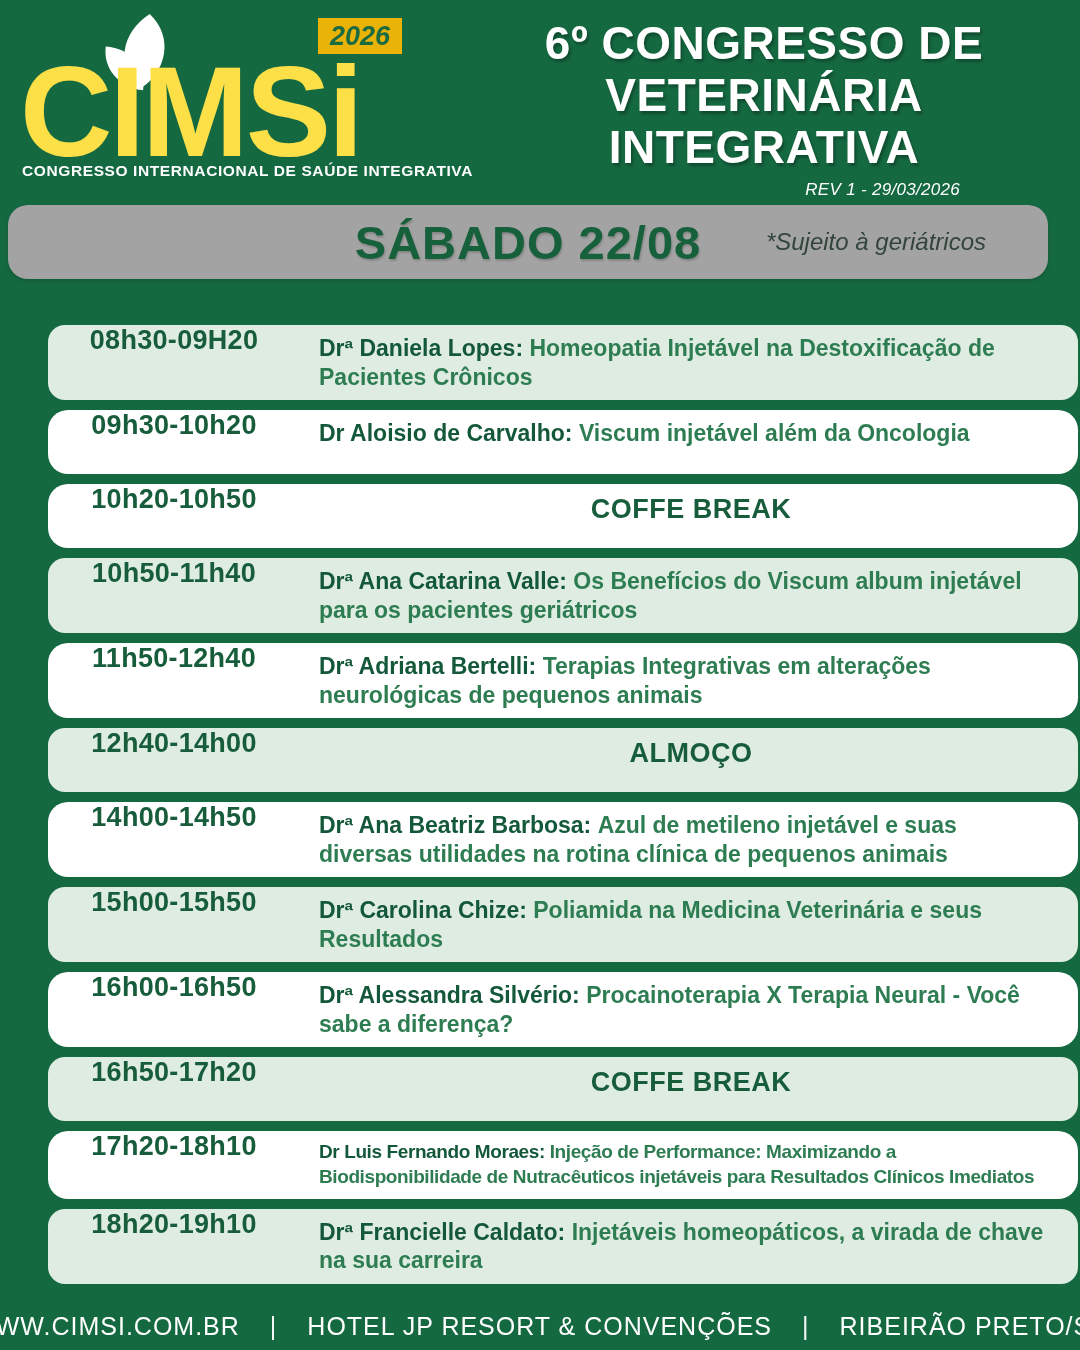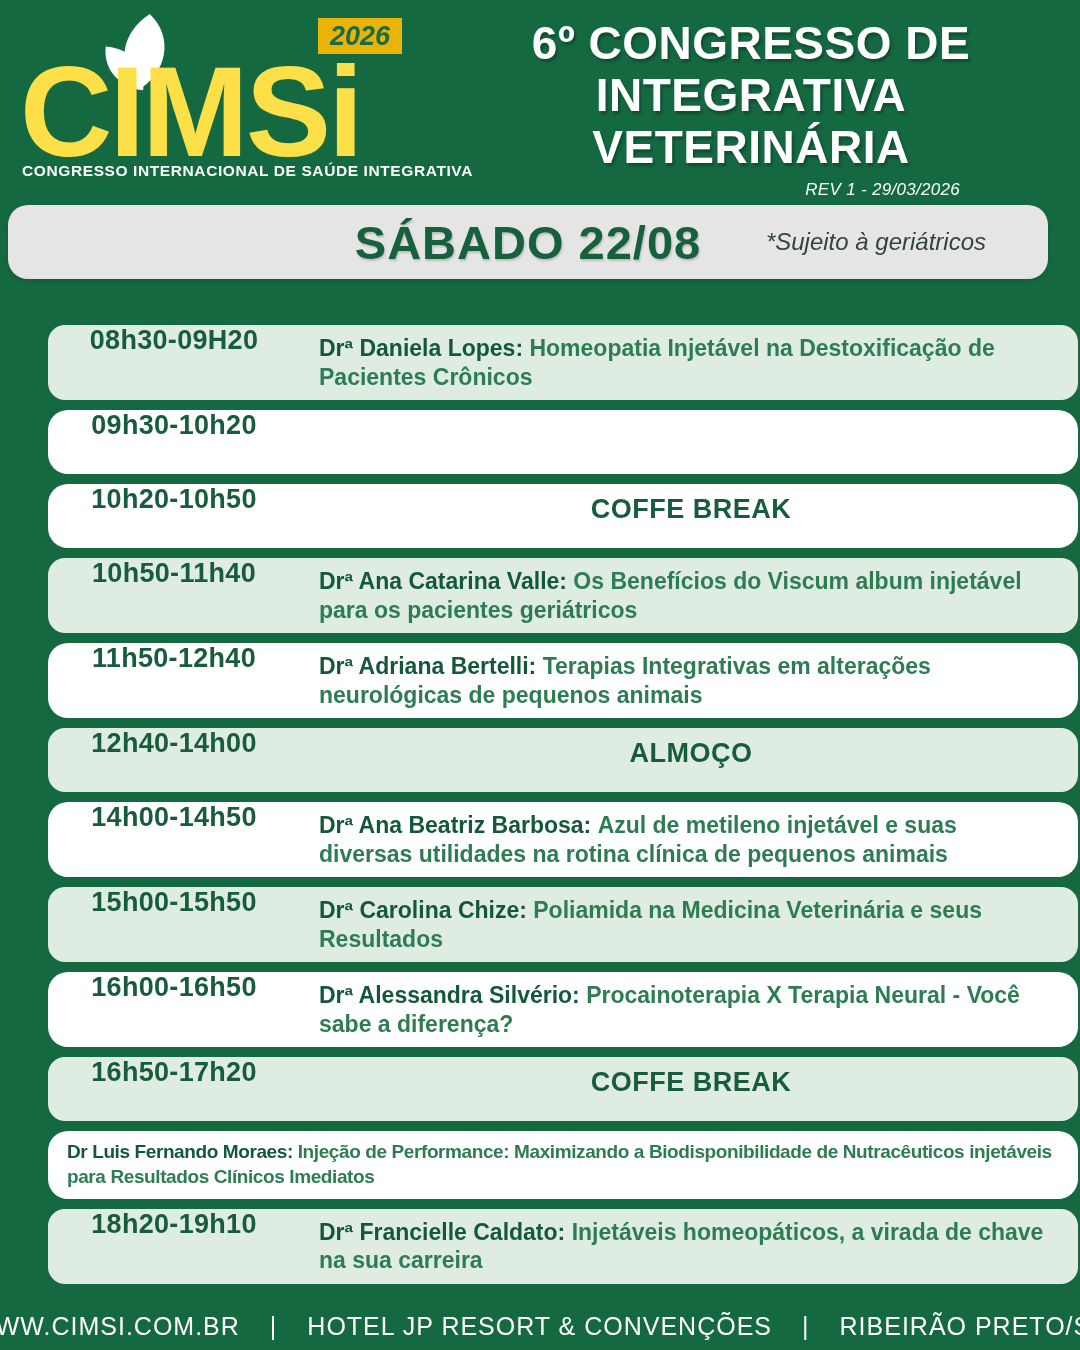--- a/index.html
+++ b/index.html
@@ -26,34 +26,34 @@
     font-style:italic;font-weight:700;font-size:27px;
     padding:2px 12px;line-height:1.2;
   }
   .tagline{
     position:absolute;left:2px;top:152px;
     color:#ffffff;font-weight:700;font-size:15.5px;letter-spacing:.6px;
     white-space:nowrap;
   }
 
   .title-block{
-    position:absolute;left:471px;top:18px;width:560px;
+    position:absolute;left:484px;top:18px;width:560px;
     text-align:center;color:#ffffff;
     font-size:46px;font-weight:800;line-height:1.13;letter-spacing:.5px;
     text-shadow:2px 3px 3px rgba(0,0,0,.28);
   }
   .rev{
     position:absolute;right:120px;top:180px;
     color:#ffffff;font-style:italic;font-size:17px;letter-spacing:.3px;
   }
 
   
   .day-banner{
     position:absolute;left:8px;top:205px;width:1040px;height:74px;
-    background:#e5e5e5;border-radius:20px;
+    background:#a3a3a3;border-radius:20px;
     display:flex;align-items:center;justify-content:center;
     box-shadow:0 2px 4px rgba(0,0,0,.15);
   }
   .day-title{
     font-size:47px;font-weight:800;color:#17603c;letter-spacing:1px;
     text-shadow:1px 2px 2px rgba(0,0,0,.18);
   }
   .disclaimer{
     position:absolute;right:62px;top:50%;transform:translateY(-50%);
     font-style:italic;font-size:24px;color:#33443b;
@@ -111,22 +111,22 @@
       <path d="M54 88 C 24 68 20 32 46 4 C 78 22 80 62 54 88 Z" fill="#ffffff" transform="rotate(14 50 46)"></path>
       <path d="M49 88 C 22 85 5 64 8 40 C 36 42 52 62 49 88 Z" fill="#ffffff"></path>
     </svg>
     <div class="year-badge">2026</div>
     <div class="wordmark"><span>CIMS</span><span class="tail">i</span></div>
     <div class="tagline">CONGRESSO INTERNACIONAL DE SAÚDE INTEGRATIVA</div>
   </div>
 
   <div class="title-block">
     <div>6º CONGRESSO DE</div>
+    <div>VETERINÁRIA</div>
     <div>INTEGRATIVA</div>
-    <div>VETERINÁRIA</div>
   </div>
 
   <div class="rev">REV 1 - 29/03/2026</div>
 
   <div class="day-banner">
     <div class="day-title">SÁBADO 22/08</div>
     <div class="disclaimer">*Sujeito à geriátricos</div>
   </div>
 
   <main class="schedule">
@@ -135,20 +135,23 @@
       <div class="time">08h30-09H20</div>
       <div class="sep-dotted"></div>
       <div class="desc">
           <p><span class="speaker">Drª Daniela Lopes:</span> <span class="topic">Homeopatia Injetável na Destoxificação de Pacientes Crônicos</span></p>
         </div>
     </div>
 
     <div class="row shade-b">
       <div class="time">09h30-10h20</div>
       <div class="sep-dotted"></div>
+      <div class="desc">
+          <p><span class="speaker">Dr Aloisio de Carvalho:</span> <span class="topic">Viscum injetável além da Oncologia</span></p>
+        </div>
     </div>
 
     <div class="row shade-b">
       <div class="time">10h20-10h50</div>
       <div class="sep-dotted"></div>
       <div class="desc center">
           <span class="break-label">COFFE BREAK</span>
         </div>
     </div>
 
@@ -202,20 +205,21 @@
 
     <div class="row shade-a">
       <div class="time">16h50-17h20</div>
       <div class="sep-dotted"></div>
       <div class="desc center">
           <span class="break-label">COFFE BREAK</span>
         </div>
     </div>
 
     <div class="row shade-b small">
+      <div class="time">17h20-18h10</div>
       <div class="sep-dotted"></div>
       <div class="desc">
           <p><span class="speaker">Dr Luis Fernando Moraes:</span> <span class="topic">Injeção de Performance: Maximizando a Biodisponibilidade de Nutracêuticos injetáveis para Resultados Clínicos Imediatos</span></p>
         </div>
     </div>
 
     <div class="row shade-a">
       <div class="time">18h20-19h10</div>
       <div class="sep-dotted"></div>
       <div class="desc">

